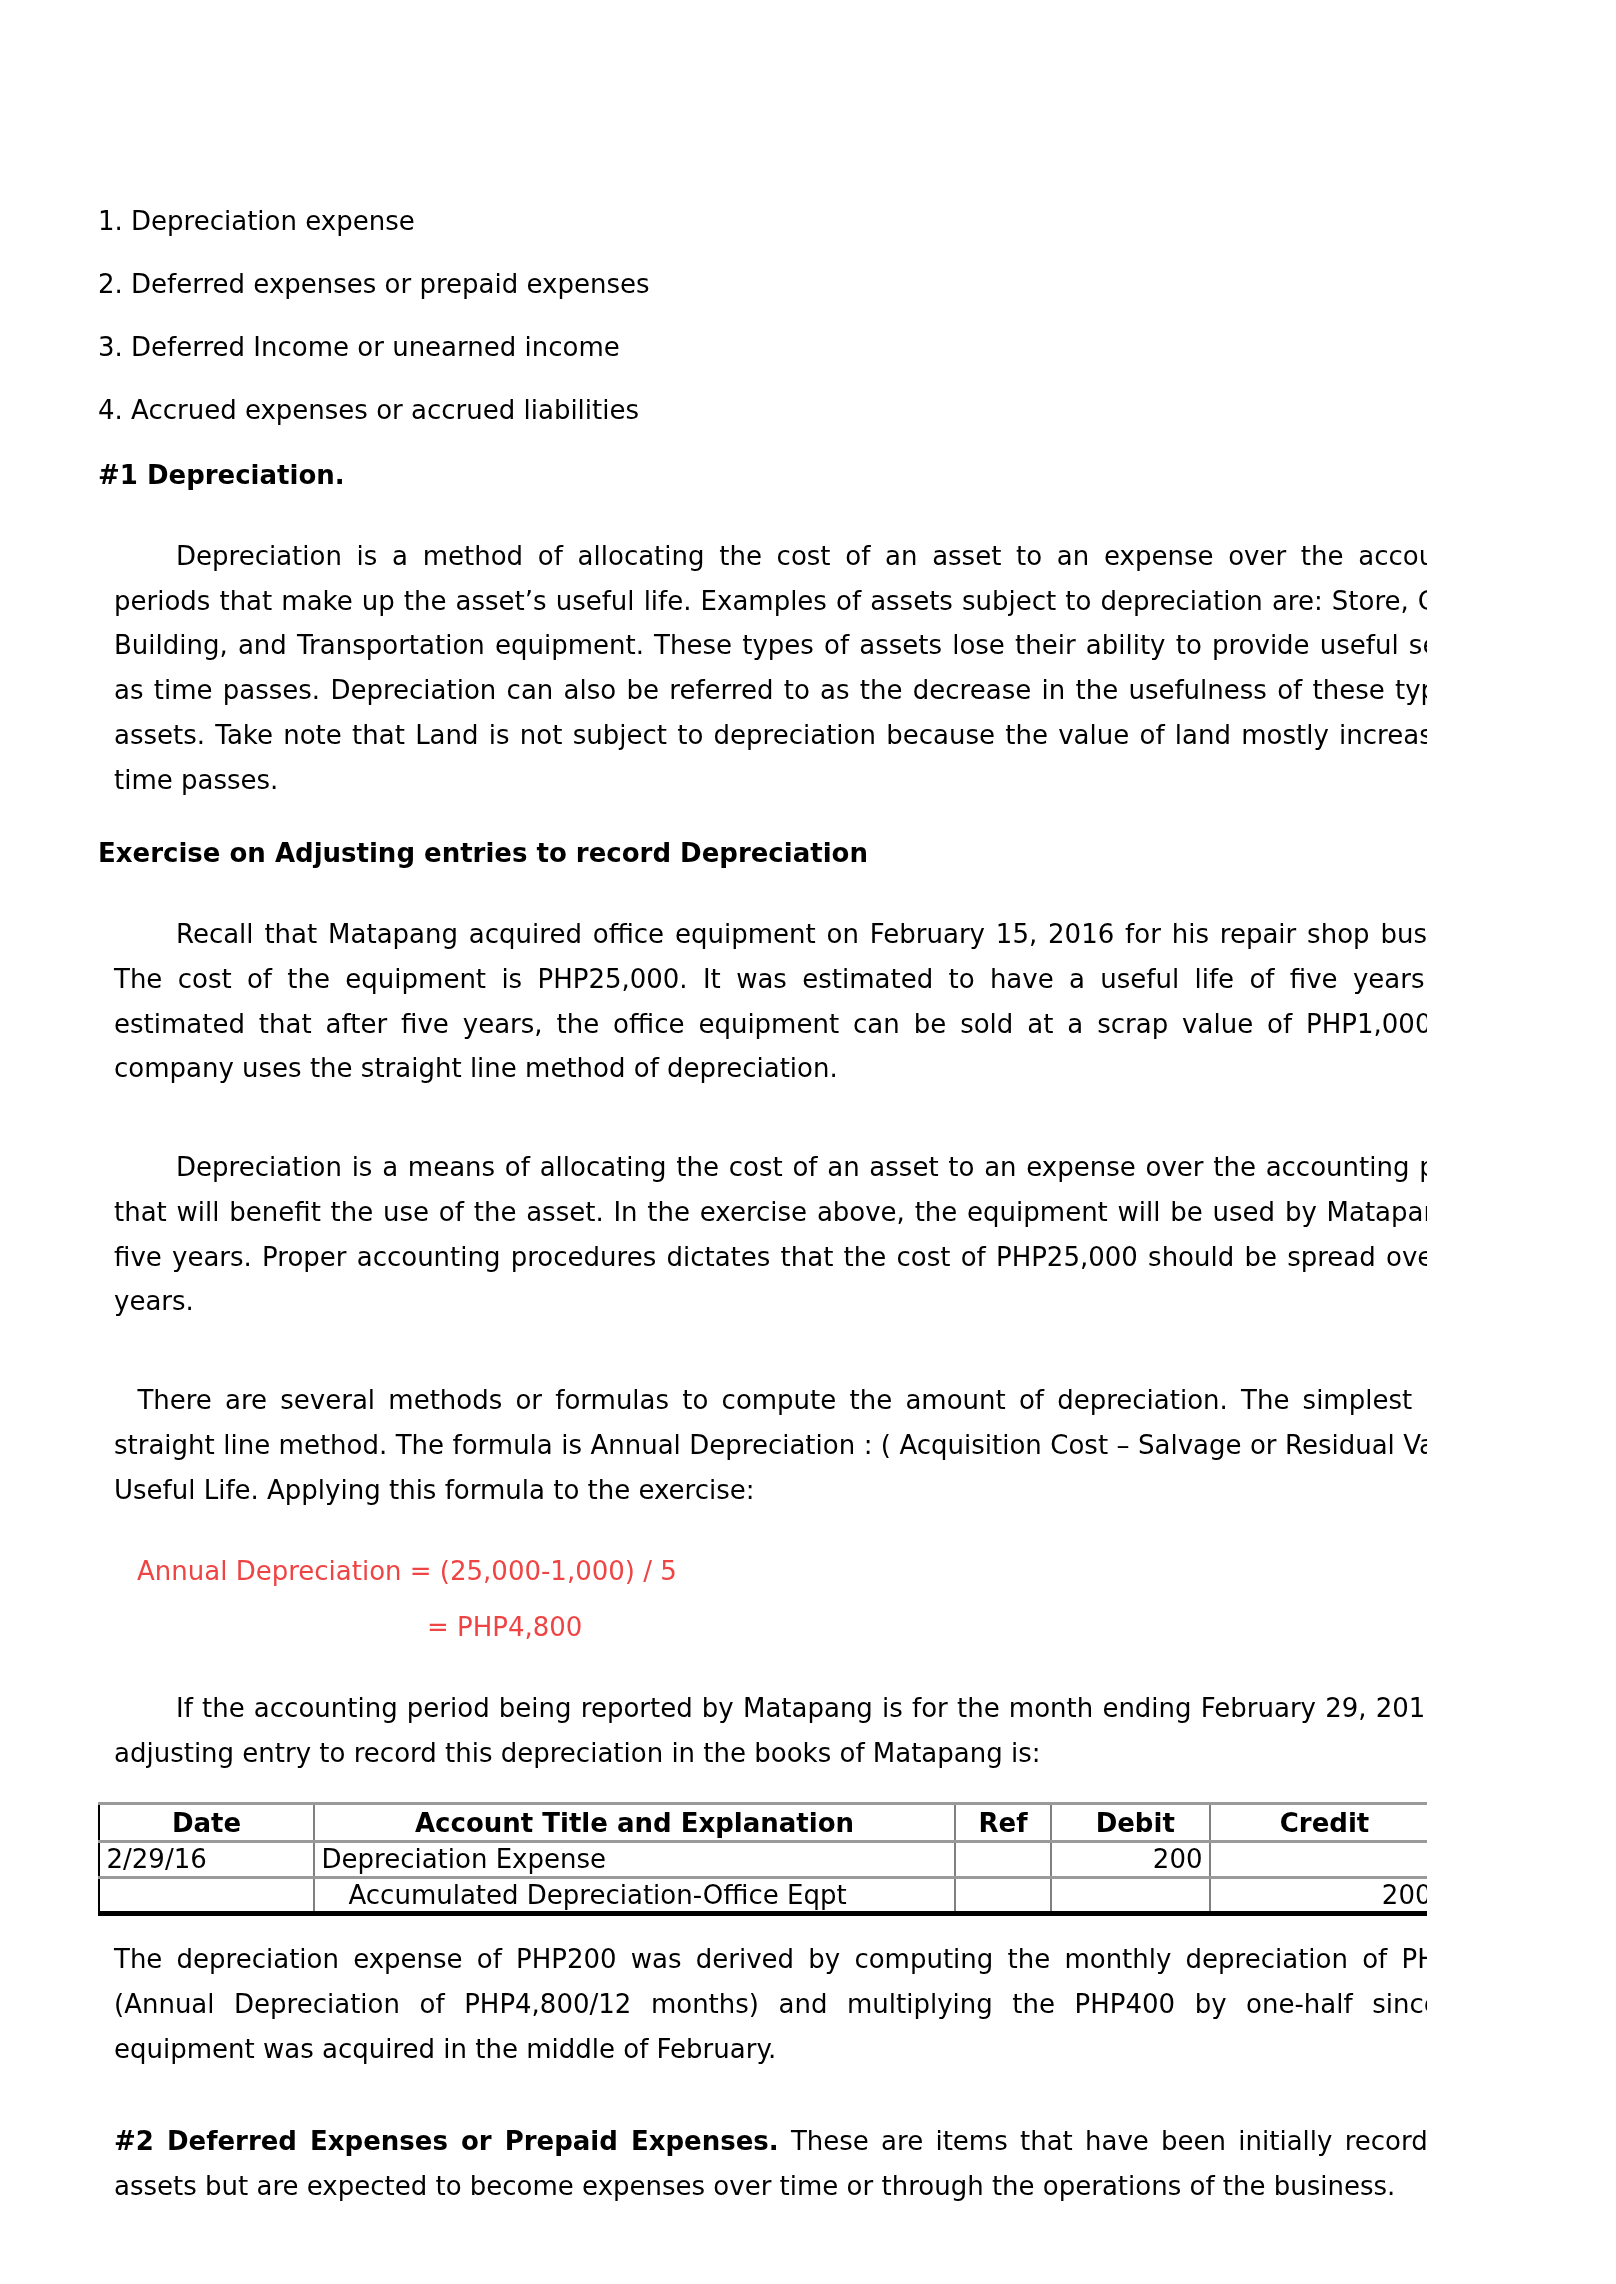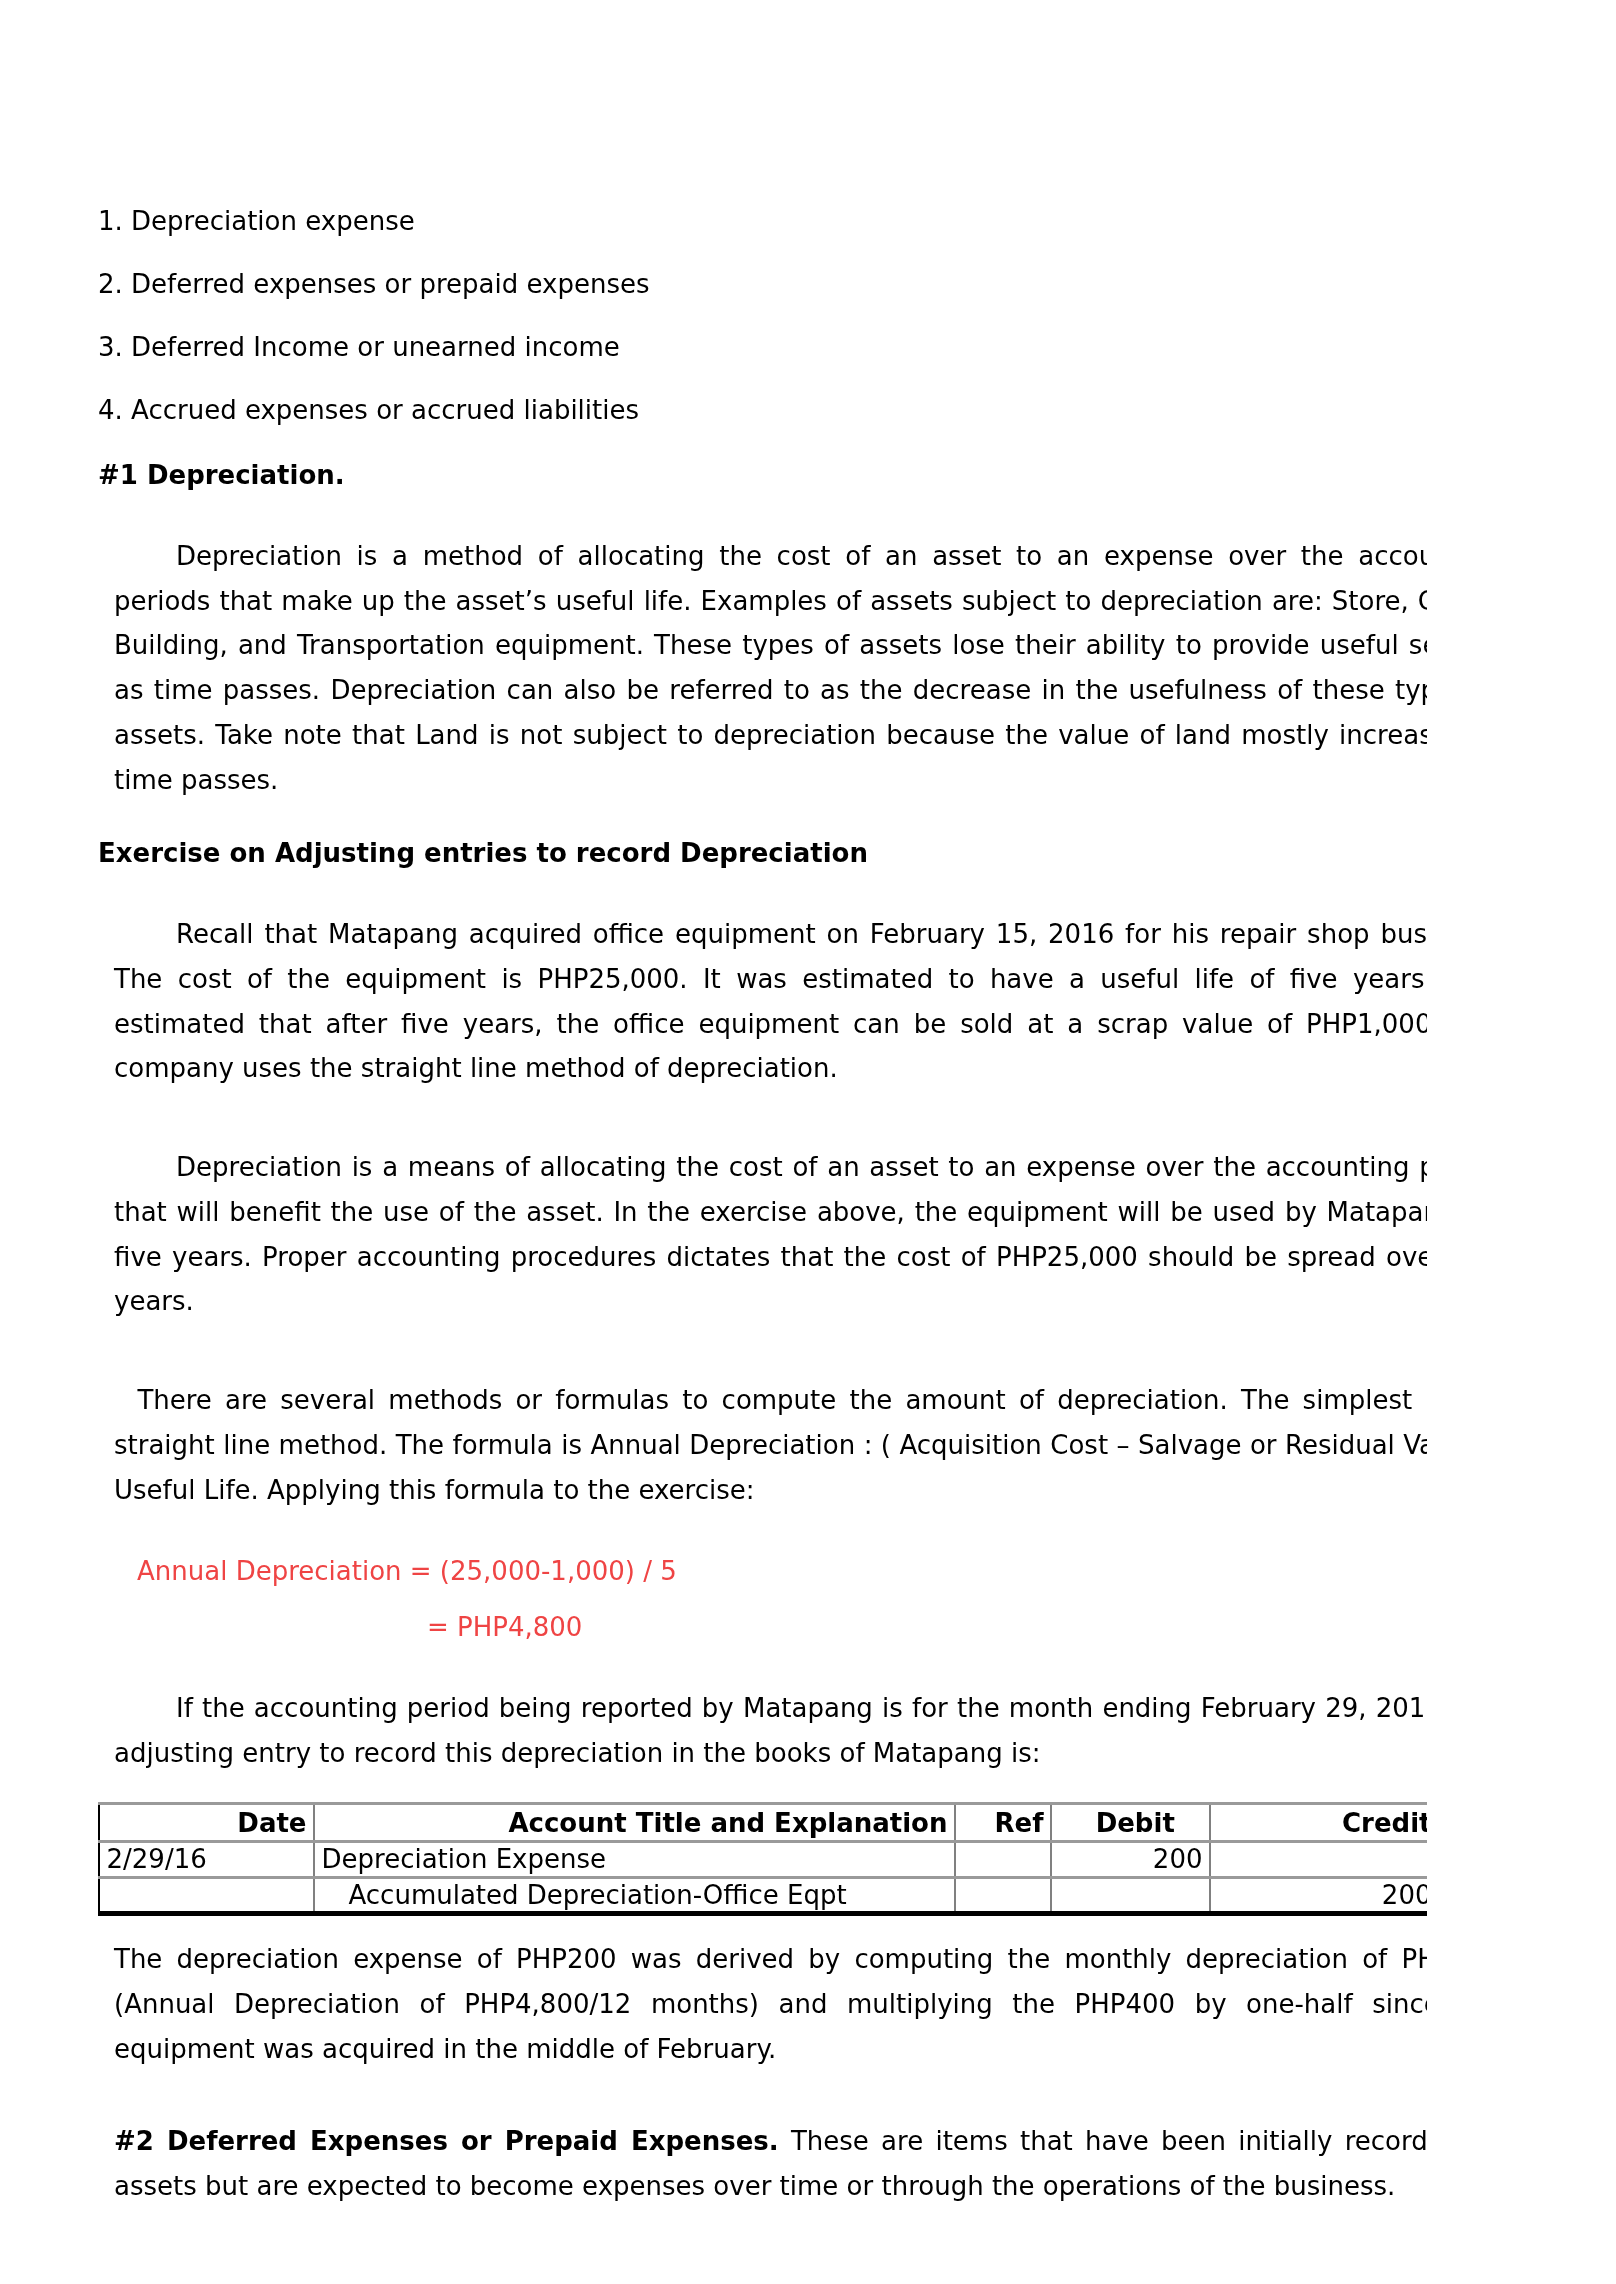--- a/index.html
+++ b/index.html
@@ -85,21 +85,21 @@
   }
   table.journal tr.title-row td {
     border-top: 4.6px solid #000000;
     border-left: 2.6px solid #000000;
     border-right: 2.6px solid #000000;
     text-align: center;
     font-weight: bold;
     height: 38px;
   }
   table.journal tr.header-row td {
-    text-align: right;
+    text-align: center;
     font-weight: bold;
     height: 38px;
   }
   table.journal tr:last-child td {
     border-bottom: 5.2px solid #000000;
   }
   table.journal td.edge-left  { border-left: 2.6px solid #000000; }
   table.journal td.edge-right { border-right: 2.6px solid #000000; }
   td.c-date   { width: 215px; text-align: left; }
   td.c-acct   { width: 641px; text-align: left; }

